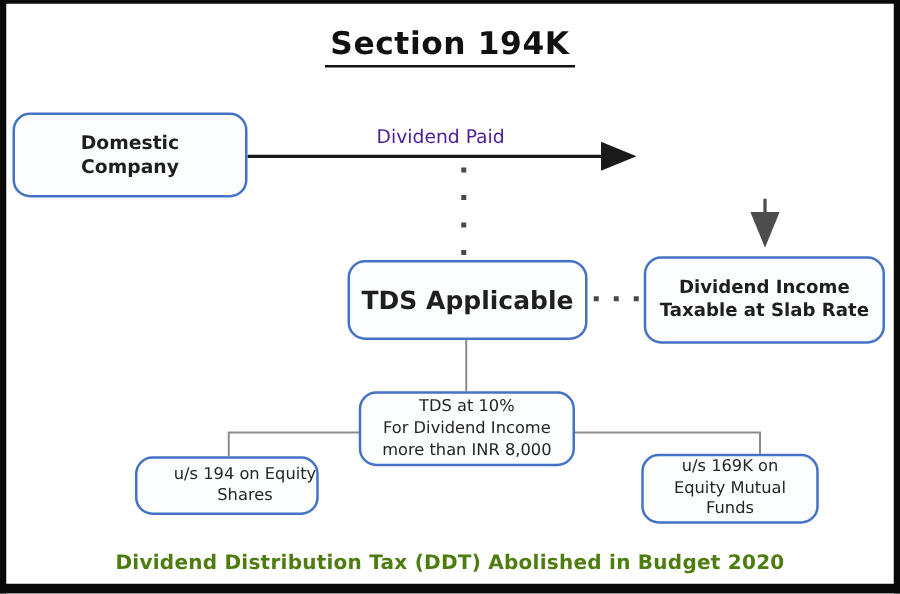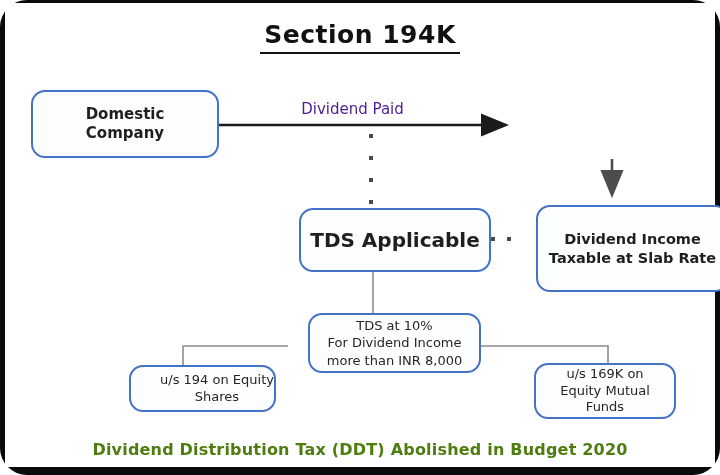--- a/index.html
+++ b/index.html
@@ -1,44 +1,44 @@
 <!DOCTYPE html>
 <html><head>
 <meta charset="utf-8">
 <style>
   html,body{margin:0;padding:0;background:#ffffff;}
   .stage{
     position:relative;width:720px;height:475px;background:#ffffff;overflow:hidden;
-    font-family:"DejaVu Sans","Liberation Sans",sans-serif;color:#1f1f1f;border-radius:27px;
+    font-family:"DejaVu Sans","Liberation Sans",sans-serif;color:#1f1f1f;
   }
   
   .frame{position:absolute;background:#0a0a0a;}
   .frame.top{left:0;top:0;width:720px;height:3px;}
   .frame.left{left:0;top:0;width:5px;height:475px;}
   .frame.right{left:715px;top:0;width:5px;height:475px;}
   .frame.bottom{left:0;top:467px;width:720px;height:8px;}
 
   .title-wrap{position:absolute;left:0;top:20px;width:720px;text-align:center;}
   .title{
     display:inline-block;font-size:25px;font-weight:bold;color:#111;
     border-bottom:2.5px solid #111;padding:0 4px 3px 4px;letter-spacing:0.5px;
   }
 
   svg.connectors{position:absolute;left:0;top:0;width:720px;height:475px;}
 
   .node{
     position:absolute;background:#fcfdfe;border:2.5px solid #4472c4;border-radius:14px;
     display:flex;align-items:center;justify-content:center;text-align:center;
-    box-sizing:border-box;white-space:pre-line;line-height:1.3;margin-left:21px;
+    box-sizing:border-box;white-space:pre-line;line-height:1.3;
   }
   .node.bold{font-weight:bold;}
   .n-domestic{left:10px;top:90px;width:188px;height:68px;font-size:15px;}
   .n-resident{left:517px;top:88px;width:189px;height:70px;font-size:15px;}
   .n-tds{left:278px;top:208px;width:192px;height:64px;font-size:20px;}
-  .n-slab{left:515px;top:205px;width:193px;height:87px;font-size:14.5px;}
+  .n-slab{left:515px;top:205px;width:193px;height:70px;font-size:14.5px;}
   .n-tds10{left:287px;top:313px;width:173px;height:60px;font-size:13px;line-height:1.35;color:#262626;}
   .n-194{left:108px;top:365px;width:147px;height:47px;font-size:13px;color:#262626;padding-left:29px;}
   .n-194k{left:513px;top:363px;width:142px;height:56px;font-size:13px;color:#262626;}
 
   .edge-label{
     position:absolute;left:280px;top:100px;width:145px;text-align:center;
     font-size:15px;color:#4c1d95;
   }
   .footer{
     position:absolute;left:0;top:440px;width:720px;text-align:center;

